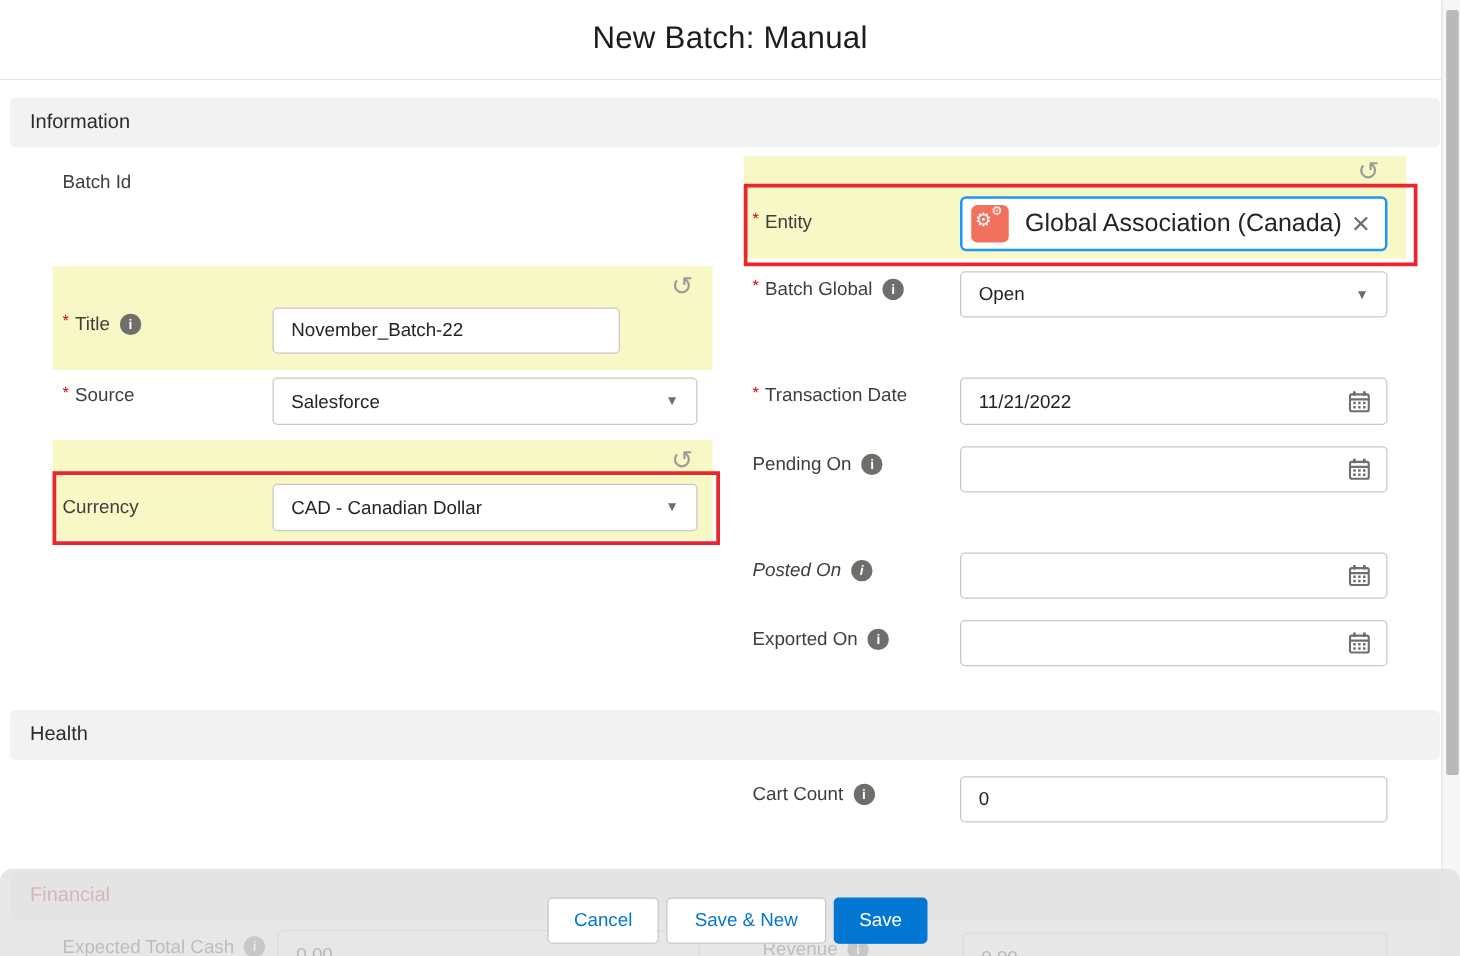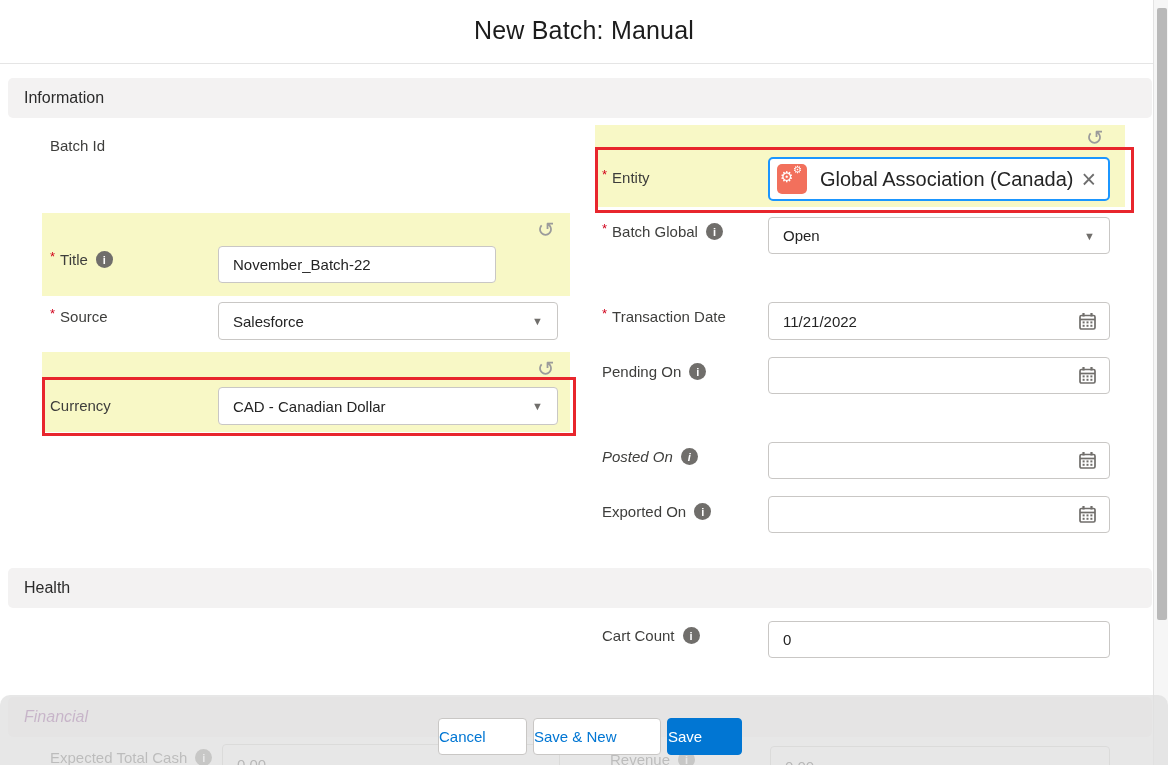--- a/index.html
+++ b/index.html
@@ -30,27 +30,27 @@
   .pill{box-sizing:border-box;border:2px solid #1b96ff;border-radius:5px;background:#fff;
         display:flex;align-items:center;padding:0 12px 0 7px;z-index:3;cursor:pointer;}
   .eicon{width:30px;height:30px;background:#f2705c;border-radius:5px;position:relative;flex:none;}
   .gear1{position:absolute;left:3px;top:5px;color:#fff;font-size:15px;line-height:1;}
   .gear2{position:absolute;left:16px;top:1px;color:#fff;font-size:10px;line-height:1;}
   .pilltext{margin-left:13px;font-size:20px;color:#242424;flex:1;}
   .close{color:#6e6e6e;font-size:25px;font-weight:300;line-height:1;cursor:pointer;}
   .overlay{left:0;top:695px;width:1168px;height:70px;background:rgba(224,224,224,.78);
            border-radius:10px 10px 0 0;z-index:5;}
   .btn{position:absolute;top:718px;height:37px;border-radius:4px;font-size:15px;
-       display:flex;align-items:center;justify-content:flex-start;z-index:6;box-sizing:border-box;cursor:pointer;}
+       display:flex;align-items:center;justify-content:center;z-index:6;box-sizing:border-box;cursor:pointer;}
   .btn.ghost{background:#fff;border:1px solid #c9c7c5;color:#0176d3;}
   .btn.primary{background:#0176d3;border:1px solid #0176d3;color:#fff;}
   .scroll-track{left:1153px;top:0;width:15px;height:765px;background:#f6f6f6;
                 border-left:1px solid #e3e3e3;z-index:4;box-sizing:border-box;}
   .scroll-thumb{position:absolute;left:3px;top:8px;width:10px;height:612px;background:#b9b9b9;border-radius:2px;}
-  .dim{color:#701a75;font-style:italic;}
+  .dim{color:#b91c1c;}
 </style>
 </head>
 <body>
 
 <div class="page">
 
   <div class="abs modal-title">New Batch: Manual</div>
   <div class="abs header-divider"></div>
 
   <div class="abs secbar" style="top:78px;">

